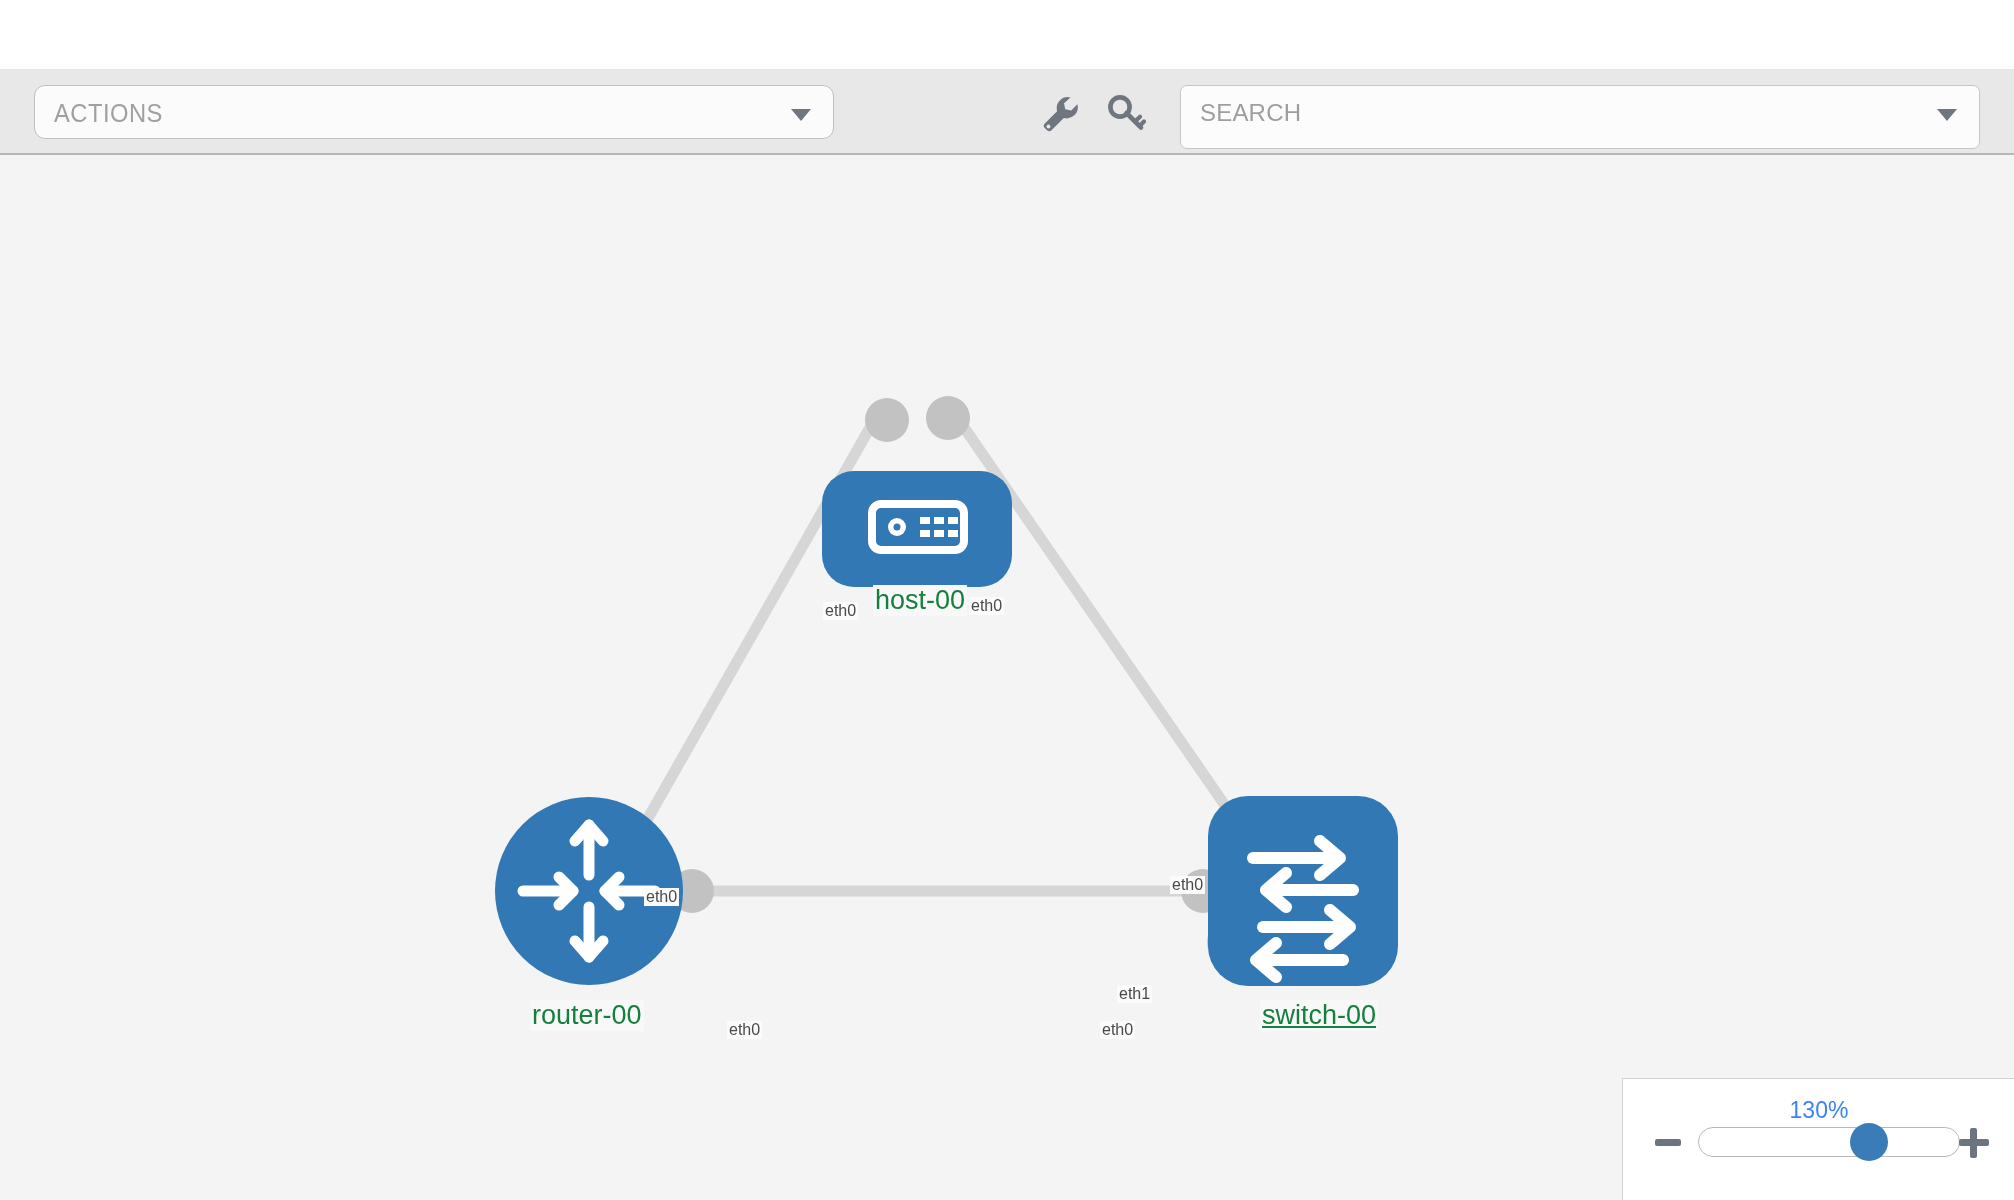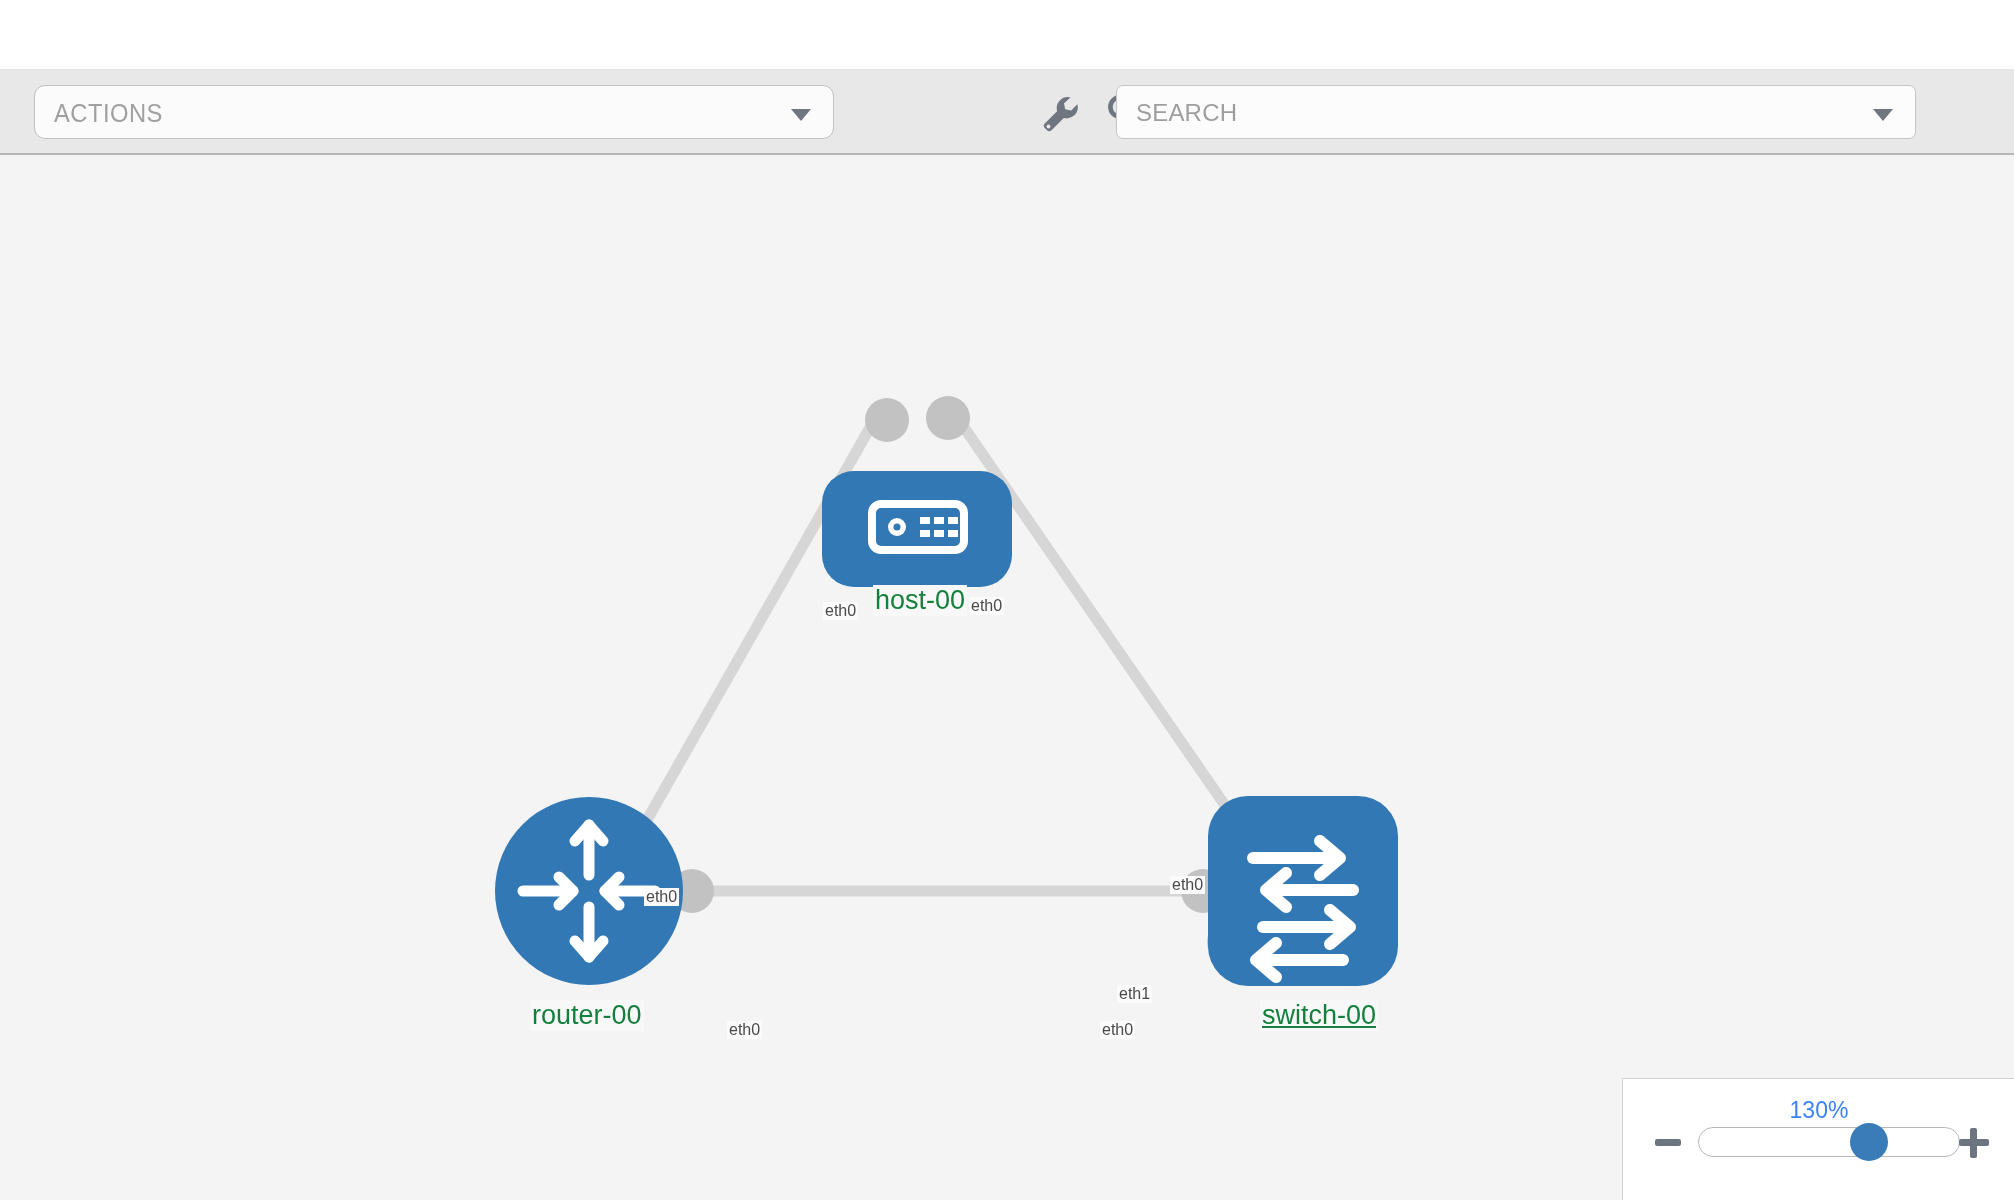--- a/index.html
+++ b/index.html
@@ -102,24 +102,24 @@
     top: 22px;
     width: 44px;
     height: 44px;
     cursor: pointer;
   }
   .tool-icon.wrench { left: 1037px; }
   .tool-icon.key    { left: 1105px; }
 
   .search-box {
     position: absolute;
-    left: 1116px;
+    left: 1180px;
     top: 16px;
     width: 800px;
-    height: 54px;
+    height: 64px;
     background: #fcfcfc;
     border: 1px solid #c6c6c6;
     border-radius: 7px;
     box-sizing: border-box;
     cursor: text;
   }
   .search-placeholder {
     position: absolute;
     left: 19px;
     top: 13px;

